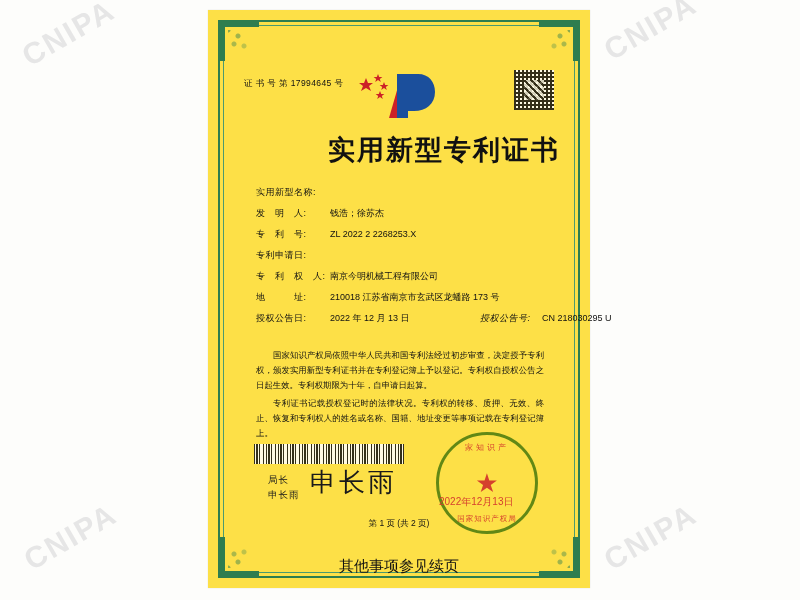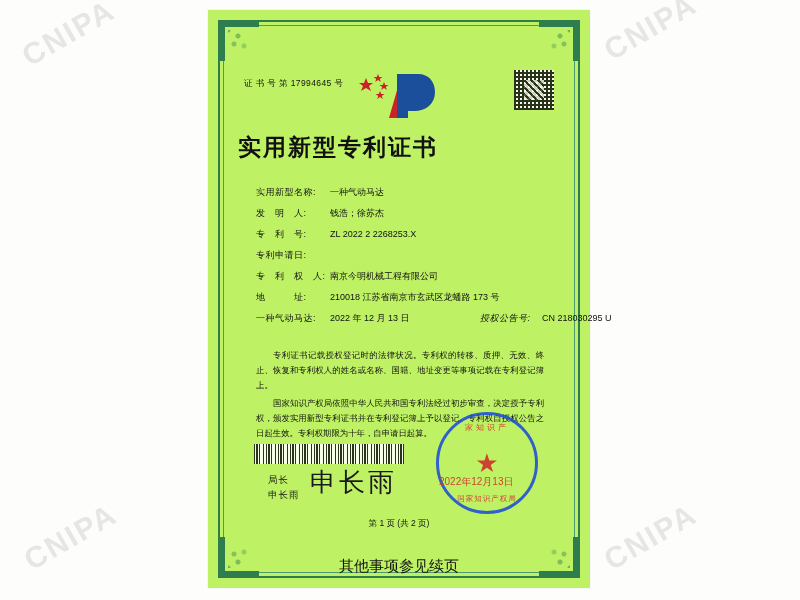--- a/index.html
+++ b/index.html
@@ -37,21 +37,21 @@
   .wm4 { left: 600px; top: 520px; }
   .wm5 { left: 310px; top: 270px; font-size: 34px; color: #ededed; }
 
   
   #sheet {
     position: absolute;
     left: 208px;
     top: 10px;
     width: 382px;
     height: 578px;
-    background: #bef264;
+    background: #fde047;
     box-shadow: 0 0 1px rgba(0,0,0,0.18);
   }
 
   
   .border-outer {
     position: absolute;
     left: 10px; top: 10px; right: 10px; bottom: 10px;
     border: 2px solid #2e7d4f;
   }
   .border-inner {
@@ -134,22 +134,22 @@
     transform: translateX(-50%);
     width: 86px;
     height: 52px;
   }
 
   .title {
     position: absolute;
     left: 0;
     right: 0;
     top: 92px;
-    text-align: left;
-    font-size: 23px;
+    text-align: right;
+    font-size: 27px;
     font-weight: bold;
     letter-spacing: 2px;
     color: #111;
     font-family: "DejaVu Sans", sans-serif;
   }
 
   .fields {
     position: absolute;
     left: 18px;
     right: 10px;
@@ -225,25 +225,25 @@
     font-family: "DejaVu Serif", serif;
     color: #1a1a1a;
     transform: rotate(-4deg) skewX(-6px);
     letter-spacing: 3px;
   }
 
   
   .seal {
     position: absolute;
     right: 22px;
-    top: 372px;
+    top: 392px;
     width: 96px;
     height: 96px;
     border-radius: 50%;
-    border: 3px solid #1d4ed8;
+    border: 3px solid #4d7c0f;
     color: #d02a2a;
     opacity: .88;
   }
   .seal-star {
     position: absolute;
     left: 50%;
     top: 50%;
     transform: translate(-50%,-50%);
     font-size: 26px;
     color: #d02a2a;
@@ -331,21 +331,20 @@
             <polygon points="24,21 25.2,24 28.4,24 25.8,25.9 26.8,29 24,27.1 21.2,29 22.2,25.9 19.6,24 22.8,24"></polygon>
           </g>
         </svg>
       </div>
 
       <div class="title">实用新型专利证书</div>
 
       <div class="fields">
         <div class="field-row">
           <span class="field-label">实用新型名称:</span>
-          <span class="field-value">一种气动马达</span>
         </div>
         <div class="field-row">
           <span class="field-label">发　明　人:</span>
           <span class="field-value">钱浩；徐苏杰</span>
         </div>
         <div class="field-row">
           <span class="field-label">专　利　号:</span>
           <span class="field-value">ZL 2022 2 2268253.X</span>
         </div>
         <div class="field-row">
@@ -353,30 +352,30 @@
         </div>
         <div class="field-row">
           <span class="field-label">专　利　权　人:</span>
           <span class="field-value">南京今明机械工程有限公司</span>
         </div>
         <div class="field-row">
           <span class="field-label">地　　　址:</span>
           <span class="field-value">210018 江苏省南京市玄武区龙蟠路 173 号</span>
         </div>
         <div class="field-row split">
-          <span class="field-label">一种气动马达:</span>
+          <span class="field-label">授权公告日:</span>
           <span class="field-value">2022 年 12 月 13 日</span>
           <span class="field-label2">授权公告号:</span>
           <span class="field-value">CN 218030295 U</span>
         </div>
       </div>
 
       <div class="paragraphs">
+        <p>国家知识产权局依照中华人民共和国专利法经过初步审查，决定授予专利权，颁发实用新型专利证书并在专利登记簿上予以登记。专利权自授权公告之日起生效。专利权期限为十年，自申请日起算。</p>
         <p>专利证书记载授权登记时的法律状况。专利权的转移、质押、无效、终止、恢复和专利权人的姓名或名称、国籍、地址变更等事项记载在专利登记簿上。</p>
-        <p>国家知识产权局依照中华人民共和国专利法经过初步审查，决定授予专利权，颁发实用新型专利证书并在专利登记簿上予以登记。专利权自授权公告之日起生效。专利权期限为十年，自申请日起算。</p>
       </div>
 
       <div class="barcode"></div>
 
       <div class="sign-block">
         <div>局长</div>
         <div>申长雨</div>
       </div>
       <div class="signature">申长雨</div>
 

